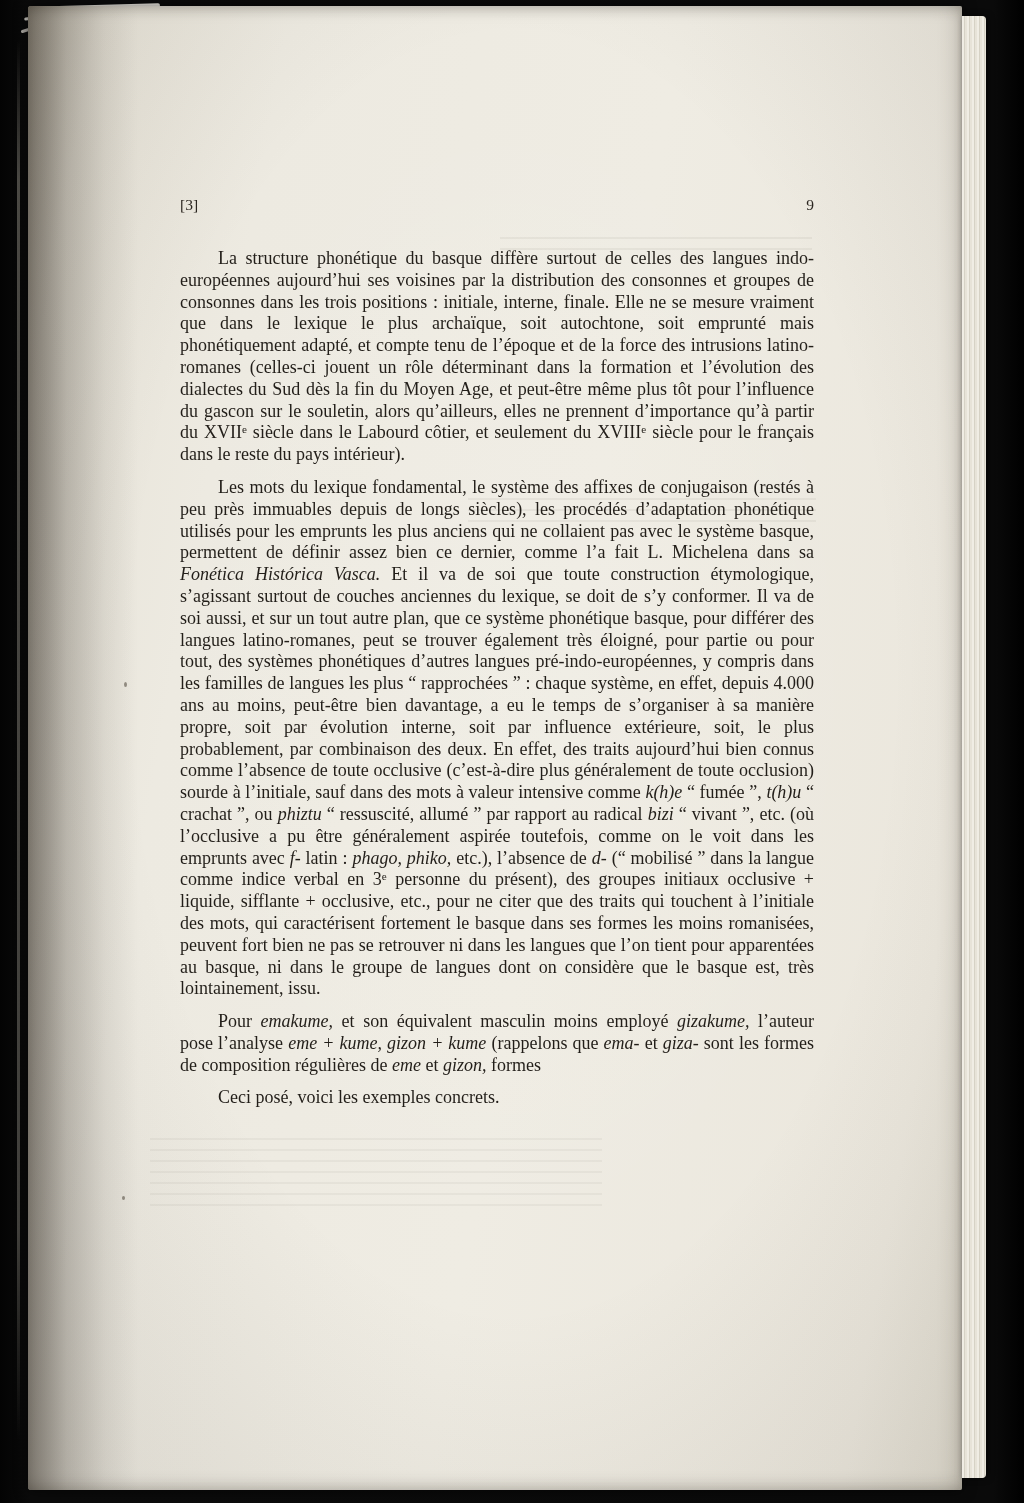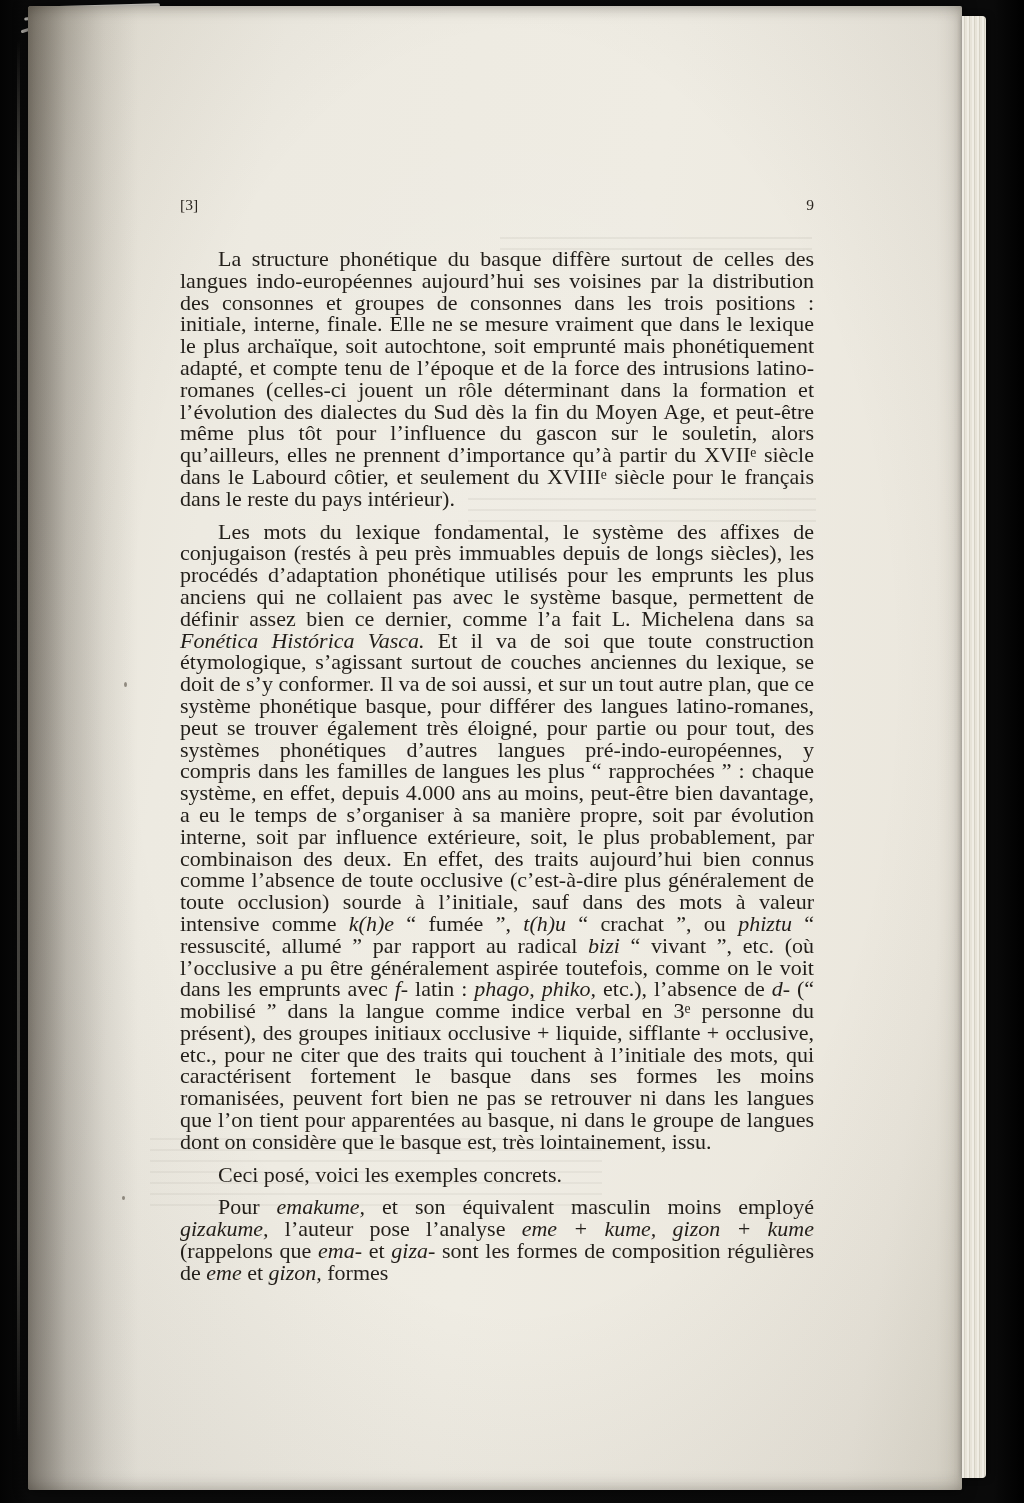--- a/index.html
+++ b/index.html
@@ -85,21 +85,21 @@
   .running-header {
     display: flex;
     justify-content: space-between;
     align-items: baseline;
     font-size: 15.5px;
     color: #2a251f;
   }
   .running-header .hdr-title { letter-spacing: .8px; }
   .body-text {
     margin-top: 34px;
-    font-size: 22px;
+    font-size: 18px;
     line-height: 21.8px;
     text-align: justify;
     color: #221e19;
   }
   .body-text p {
     margin: 0 0 11px 0;
     text-indent: 38px;
   }
   .body-text p:last-child { margin-bottom: 0; }
   .body-text em { font-style: italic; }
@@ -127,21 +127,21 @@
 
     <div class="content">
       <div class="running-header">
         <span class="hdr-ref">[3]</span>
         <span class="hdr-page">9</span>
       </div>
 
       <div class="body-text">
         <p><span>La structure phonétique du basque diffère surtout de celles des langues indo-européennes aujourd’hui ses voisines par la distribution des consonnes et groupes de consonnes dans les trois positions : initiale, interne, finale. Elle ne se mesure vraiment que dans le lexique le plus archaïque, soit autochtone, soit emprunté mais phonétiquement adapté, et compte tenu de l’époque et de la force des intrusions latino-romanes (celles-ci jouent un rôle déterminant dans la formation et l’évolution des dialectes du Sud dès la fin du Moyen Age, et peut-être même plus tôt pour l’influence du gascon sur le souletin, alors qu’ailleurs, elles ne prennent d’importance qu’à partir du XVII</span><sup>e</sup><span> siècle dans le Labourd côtier, et seulement du XVIII</span><sup>e</sup><span> siècle pour le français dans le reste du pays intérieur).</span></p>
         <p><span>Les mots du lexique fondamental, le système des affixes de conjugaison (restés à peu près immuables depuis de longs siècles), les procédés d’adaptation phonétique utilisés pour les emprunts les plus anciens qui ne collaient pas avec le système basque, permettent de définir assez bien ce dernier, comme l’a fait L. Michelena dans sa </span><em>Fonética Histórica Vasca.</em><span> Et il va de soi que toute construction étymologique, s’agissant surtout de couches anciennes du lexique, se doit de s’y conformer. Il va de soi aussi, et sur un tout autre plan, que ce système phonétique basque, pour différer des langues latino-romanes, peut se trouver également très éloigné, pour partie ou pour tout, des systèmes phonétiques d’autres langues pré-indo-européennes, y compris dans les familles de langues les plus “ rapprochées ” : chaque système, en effet, depuis 4.000 ans au moins, peut-être bien davantage, a eu le temps de s’organiser à sa manière propre, soit par évolution interne, soit par influence extérieure, soit, le plus probablement, par combinaison des deux. En effet, des traits aujourd’hui bien connus comme l’absence de toute occlusive (c’est-à-dire plus généralement de toute occlusion) sourde à l’initiale, sauf dans des mots à valeur intensive comme </span><em>k(h)e</em><span> “ fumée ”, </span><em>t(h)u</em><span> “ crachat ”, ou </span><em>phiztu</em><span> “ ressuscité, allumé ” par rapport au radical </span><em>bizi</em><span> “ vivant ”, etc. (où l’occlusive a pu être généralement aspirée toutefois, comme on le voit dans les emprunts avec </span><em>f-</em><span> latin : </span><em>phago, phiko,</em><span> etc.), l’absence de </span><em>d-</em><span> (“ mobilisé ” dans la langue comme indice verbal en 3</span><sup>e</sup><span> personne du présent), des groupes initiaux occlusive + liquide, sifflante + occlusive, etc., pour ne citer que des traits qui touchent à l’initiale des mots, qui caractérisent fortement le basque dans ses formes les moins romanisées, peuvent fort bien ne pas se retrouver ni dans les langues que l’on tient pour apparentées au basque, ni dans le groupe de langues dont on considère que le basque est, très lointainement, issu.</span></p>
+        <p><span>Pour </span><em>emakume,</em><span> et son équivalent masculin moins employé </span><em>gizakume,</em><span> l’auteur pose l’analyse </span><em>eme + kume, gizon + kume</em><span> (rappelons que </span><em>ema-</em><span> et </span><em>giza-</em><span> sont les formes de composition régulières de </span><em>eme</em><span> et </span><em>gizon,</em><span> formes</span></p>
         <p><span>Ceci posé, voici les exemples concrets.</span></p>
-        <p><span>Pour </span><em>emakume,</em><span> et son équivalent masculin moins employé </span><em>gizakume,</em><span> l’auteur pose l’analyse </span><em>eme + kume, gizon + kume</em><span> (rappelons que </span><em>ema-</em><span> et </span><em>giza-</em><span> sont les formes de composition régulières de </span><em>eme</em><span> et </span><em>gizon,</em><span> formes</span></p>
       </div>
     </div>
   </div>
 
   <div class="page-stack"></div>
 
 </div>
 
 </body></html>

